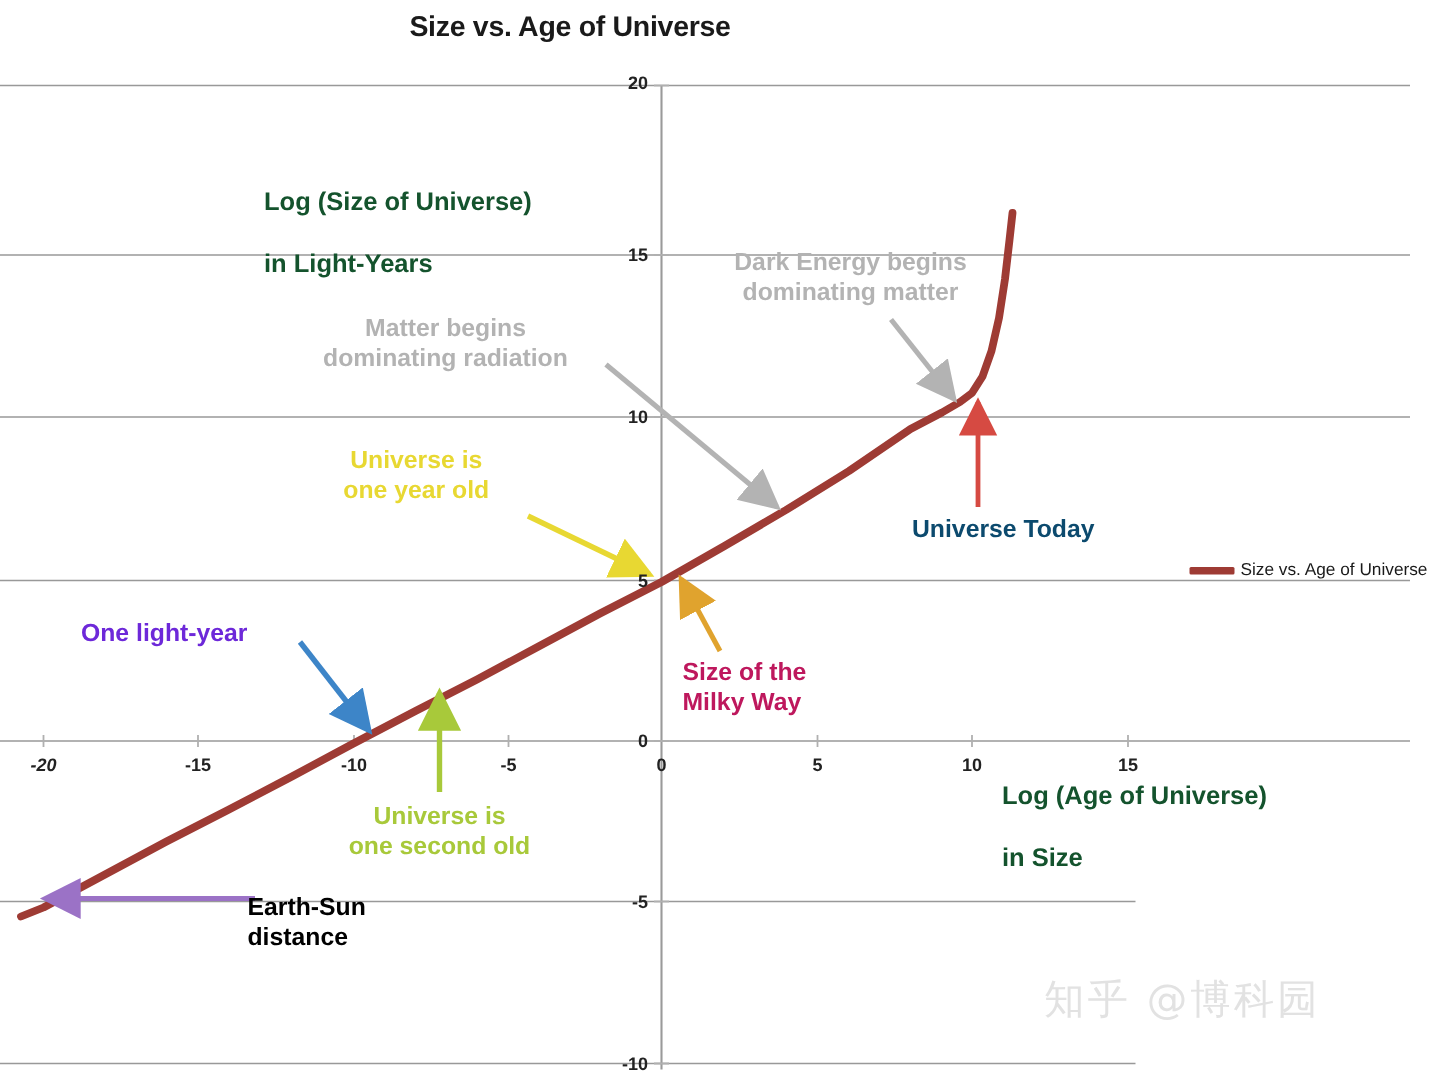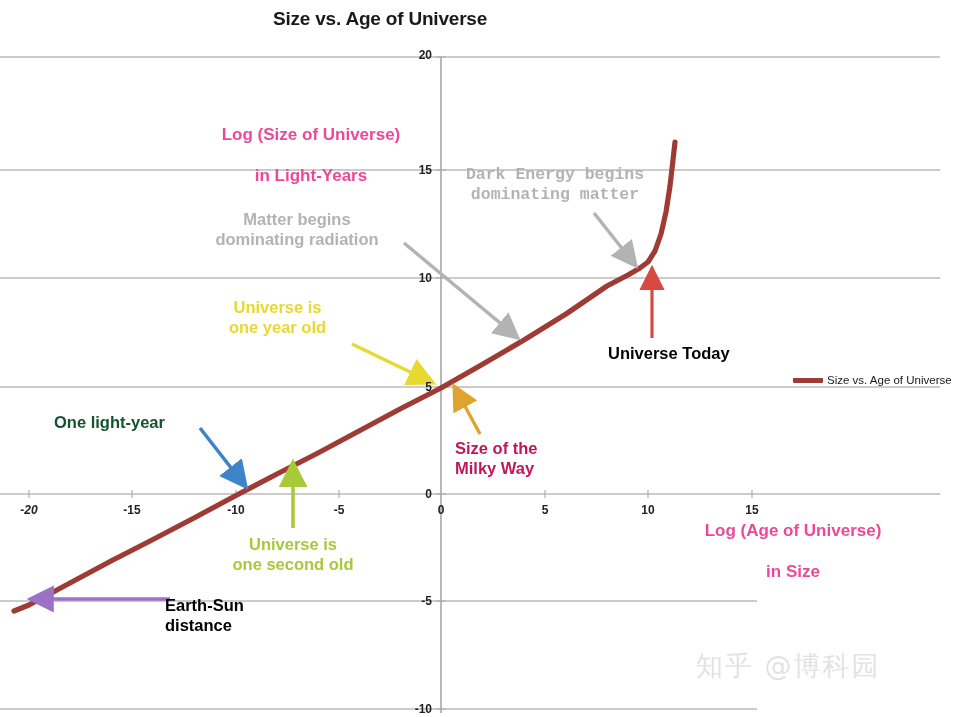--- a/index.html
+++ b/index.html
@@ -32,34 +32,33 @@
     width: 960px; height: 717px;
     overflow: visible;
   }
   .ann {
     position: absolute;
     font-weight: bold;
     line-height: 1.22;
     white-space: pre-line;
   }
   .ann-axis {
-    color: #ec4899;
+    color: #14532d;
     font-size: 17px;
-    text-align: center;
   }
   .ann-gray {
     color: #b3b3b3;
     font-size: 16.5px;
     text-align: center;
   }
   .ann-yellow { color: #e8d832; font-size: 16.5px; text-align: center; }
-  .ann-blue   { color: #14532d; font-size: 16.5px; text-align: left; }
+  .ann-blue   { color: #6d28d9; font-size: 16.5px; text-align: left; }
   .ann-green  { color: #a8c93a; font-size: 16.5px; text-align: center; }
   .ann-orange { color: #be185d; font-size: 16.5px; text-align: left; }
-  .ann-red    { color: #000000; font-size: 16.5px; text-align: left; }
+  .ann-red    { color: #0c4a6e; font-size: 16.5px; text-align: left; }
   .ann-purple { color: #000000; font-size: 16.5px; text-align: left; }
   .tick-label {
     position: absolute;
     font-size: 12px;
     font-weight: bold;
     color: #222222;
     text-align: center;
     width: 40px;
   }
   .tick-label.y { text-align: right; width: 34px; }
@@ -202,21 +201,21 @@
   </div>
 
   <div class="ann ann-axis" style="left:668px; top:500px; width:250px;">
     <span>Log (Age of Universe)</span><br>
     <span>in Size</span>
   </div>
 
   <div class="ann ann-gray" style="left:184px; top:209px; width:226px;">Matter begins
 dominating radiation</div>
 
-  <div class="ann ann-gray" style="left:448px; top:165px; width:214px;font-family:Liberation Mono, monospace;">Dark Energy begins
+  <div class="ann ann-gray" style="left:460px; top:165px; width:214px;">Dark Energy begins
 dominating matter</div>
 
   <div class="ann ann-yellow" style="left:200px; top:297px; width:155px;">Universe is
 one year old</div>
 
   <div class="ann ann-blue" style="left:54px; top:412px; width:160px;">One light-year</div>
 
   <div class="ann ann-green" style="left:207px; top:534px; width:172px;">Universe is
 one second old</div>
 

